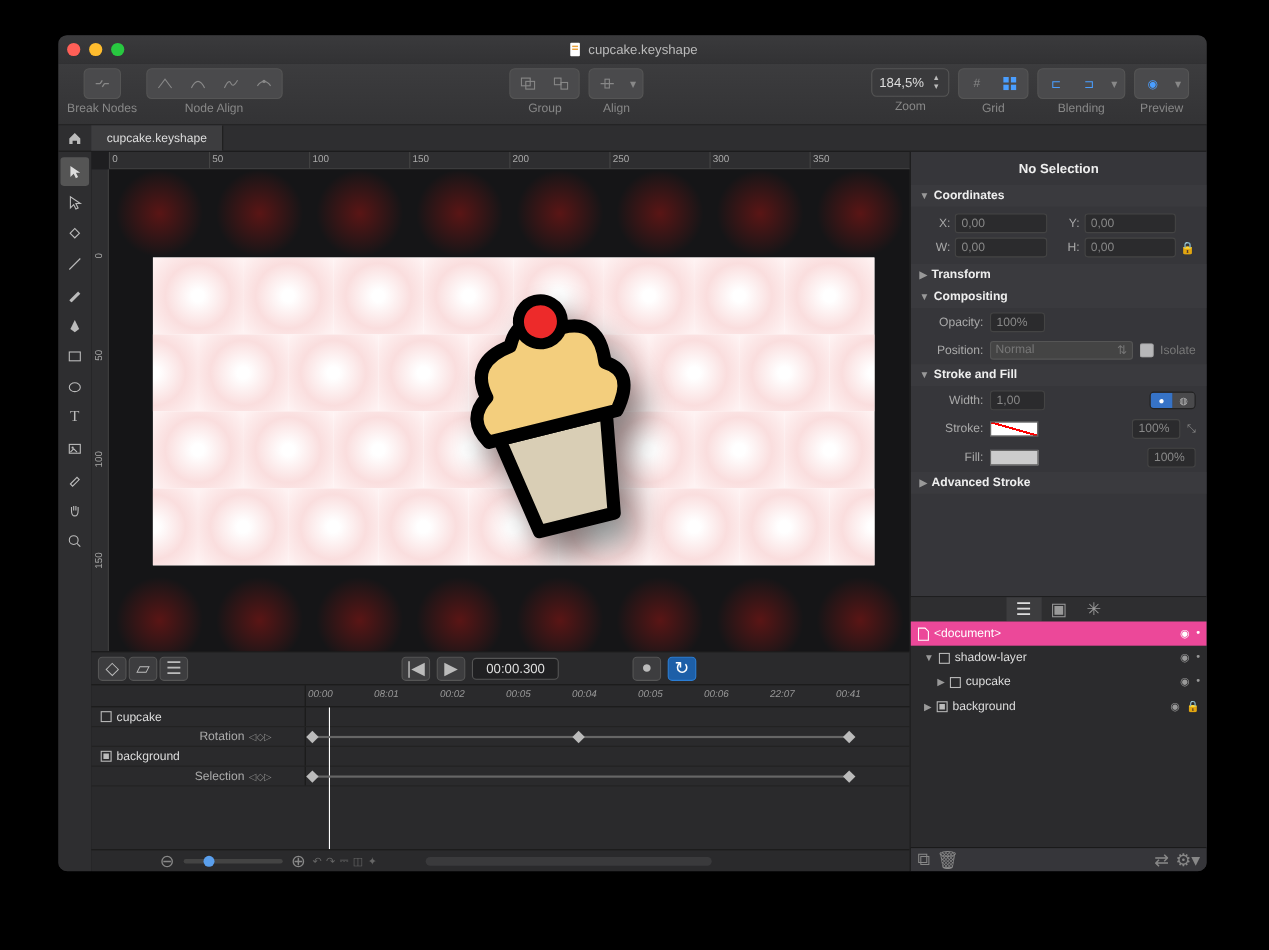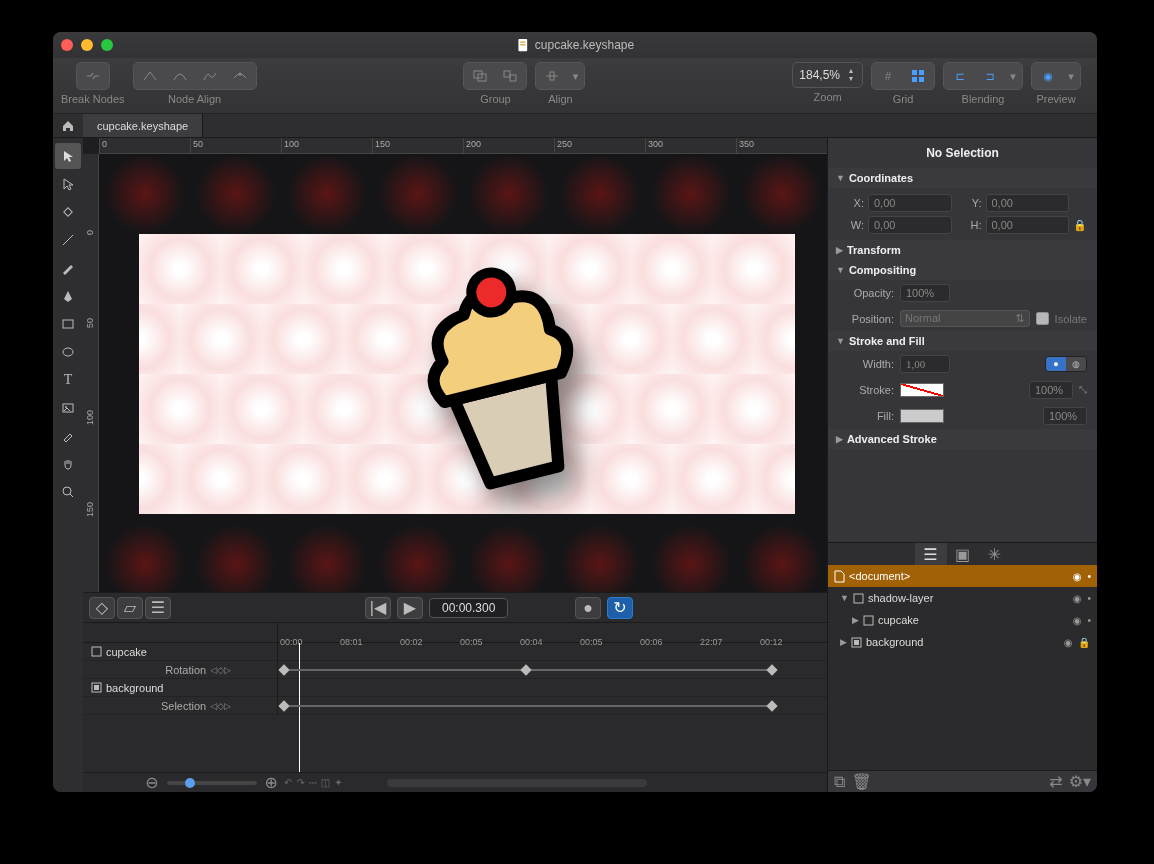--- a/index.html
+++ b/index.html
@@ -53,25 +53,25 @@
 .cupcake-svg{position:absolute;left:260px;top:14px;filter:drop-shadow(12px 18px 14px rgba(0,0,0,0.45));}
 
 
 .timeline{height:200px;background:#2a2a2c;border-top:1px solid #1a1a1a;display:flex;flex-direction:column;}
 .tl-top{height:30px;border-bottom:1px solid #1a1a1a;display:flex;align-items:center;padding:0 6px;gap:6px;}
 .tl-btn{width:26px;height:22px;background:#3d3d3f;border:1px solid #555;border-radius:4px;display:flex;align-items:center;justify-content:center;color:#bbb;}
 .tl-time{background:#202022;border:1px solid #555;border-radius:4px;padding:2px 12px;color:#ddd;font-size:12px;font-variant-numeric:tabular-nums;}
 .tl-loop{background:#1d5fa8;border-color:#2b7dd4;color:#fff;}
 .tl-ruler{height:20px;display:flex;position:relative;border-bottom:1px solid #1a1a1a;font-size:9px;color:#999;}
 .tl-ruler-left{width:195px;border-right:1px solid #1a1a1a;}
-.tl-tick{position:absolute;top:14px;}
+.tl-tick{position:absolute;top:3px;font-style:italic;}
 .tl-rows{flex:1;overflow:hidden;}
 .tl-row{display:flex;height:18px;border-bottom:1px solid #222;font-size:11px;color:#ddd;}
 .tl-row-label{width:195px;padding-left:8px;display:flex;align-items:center;gap:4px;border-right:1px solid #1a1a1a;}
-.tl-row-label.prop{padding-left:42px;color:#aaa;justify-content:flex-end;padding-right:46px;gap:4px;}
+.tl-row-label.prop{padding-left:42px;color:#aaa;justify-content:flex-end;padding-right:30px;gap:4px;}
 .tl-track{flex:1;position:relative;}
 .kf{position:absolute;width:8px;height:8px;background:#bbb;transform:rotate(45deg);top:5px;}
 .kf-line{position:absolute;top:8px;height:2px;background:#666;}
 .playhead{position:absolute;left:216px;top:0;bottom:0;width:1px;background:#fff;}
 .tl-bottom{height:20px;border-top:1px solid #1a1a1a;display:flex;align-items:center;padding:0 6px;}
 .tl-slider{width:90px;height:4px;background:#444;border-radius:2px;margin:0 6px;position:relative;}
 .tl-slider::after{content:"";position:absolute;left:18px;top:-3px;width:10px;height:10px;background:#5a9fed;border-radius:50%;}
 
 
 .right{width:270px;border-left:1px solid #1a1a1a;display:flex;flex-direction:column;background:#36363a;}
@@ -91,21 +91,21 @@
 .toggle-seg span{width:20px;height:14px;display:flex;align-items:center;justify-content:center;font-size:9px;}
 .ts-on{background:#3673c7;color:#fff;}
 .ts-off{background:#4a4a4c;color:#bbb;}
 
 .layer-panel{height:250px;border-top:1px solid #1a1a1a;display:flex;flex-direction:column;}
 .lp-tabs{height:22px;background:#2e2e30;display:flex;justify-content:center;}
 .lp-tab{width:32px;display:flex;align-items:center;justify-content:center;color:#999;}
 .lp-tab.active{background:#3d3d3f;color:#ddd;}
 .lp-tree{flex:1;background:#2b2b2d;font-size:11px;}
 .lp-row{height:22px;display:flex;align-items:center;padding:0 6px;gap:4px;color:#ddd;}
-.lp-row.sel{background:#a16207;color:#fff;}
+.lp-row.sel{background:#ec4899;color:#fff;}
 .lp-ind{display:inline-block;}
 .lp-right{margin-left:auto;display:flex;gap:6px;color:#999;font-size:10px;}
 .lp-sel-white{color:#fff;}
 .lp-foot{height:22px;border-top:1px solid #1a1a1a;display:flex;align-items:center;padding:0 6px;color:#888;gap:6px;}
 
 .kf-nav{display:flex;gap:1px;color:#888;font-size:9px;}
 svg{display:block;}
 </style>
 </head>
 <body>
@@ -441,21 +441,21 @@
           <div class="tl-ruler-left"></div>
           <div style="flex:1;position:relative">
             <span class="tl-tick" style="left:2px">00:00</span>
             <span class="tl-tick" style="left:62px">08:01</span>
             <span class="tl-tick" style="left:122px">00:02</span>
             <span class="tl-tick" style="left:182px">00:05</span>
             <span class="tl-tick" style="left:242px">00:04</span>
             <span class="tl-tick" style="left:302px">00:05</span>
             <span class="tl-tick" style="left:362px">00:06</span>
             <span class="tl-tick" style="left:422px">22:07</span>
-            <span class="tl-tick" style="left:482px">00:12</span>
+            <span class="tl-tick" style="left:482px">00:41</span>
           </div>
         </div>
         <div class="tl-rows" style="position:relative">
           <div class="playhead"></div>
           <div class="tl-row">
             <div class="tl-row-label">
                 <svg width="11" height="11">
                   <rect x="1" y="1" width="9" height="9" fill="none" stroke="#bbb"></rect>
                 </svg>
                 <span>cupcake</span>
@@ -553,21 +553,21 @@
             </div>
             <input type="checkbox" disabled="" style="">
             <span style="color:#777">Isolate</span>
           </div>
         <div class="section-hd">
             <span class="tri">▼</span>
             <span>Stroke and Fill</span>
           </div>
         <div class="panel-row">
             <label>Width:</label>
-            <input class="num-in" style="width: 50px; font-family: Liberation Serif, serif;" value="1,00">
+            <input class="num-in" style="width: 50px;" value="1,00">
           <div class="toggle-seg">
               <span class="ts-on">●</span>
               <span class="ts-off">◍</span>
             </div>
         </div>
         <div class="panel-row">
             <label>Stroke:</label>
             <div class="swatch swatch-stroke"></div>
             <div style="flex:1"></div>
             <input class="num-in" style="width: 44px;" value="100%">

